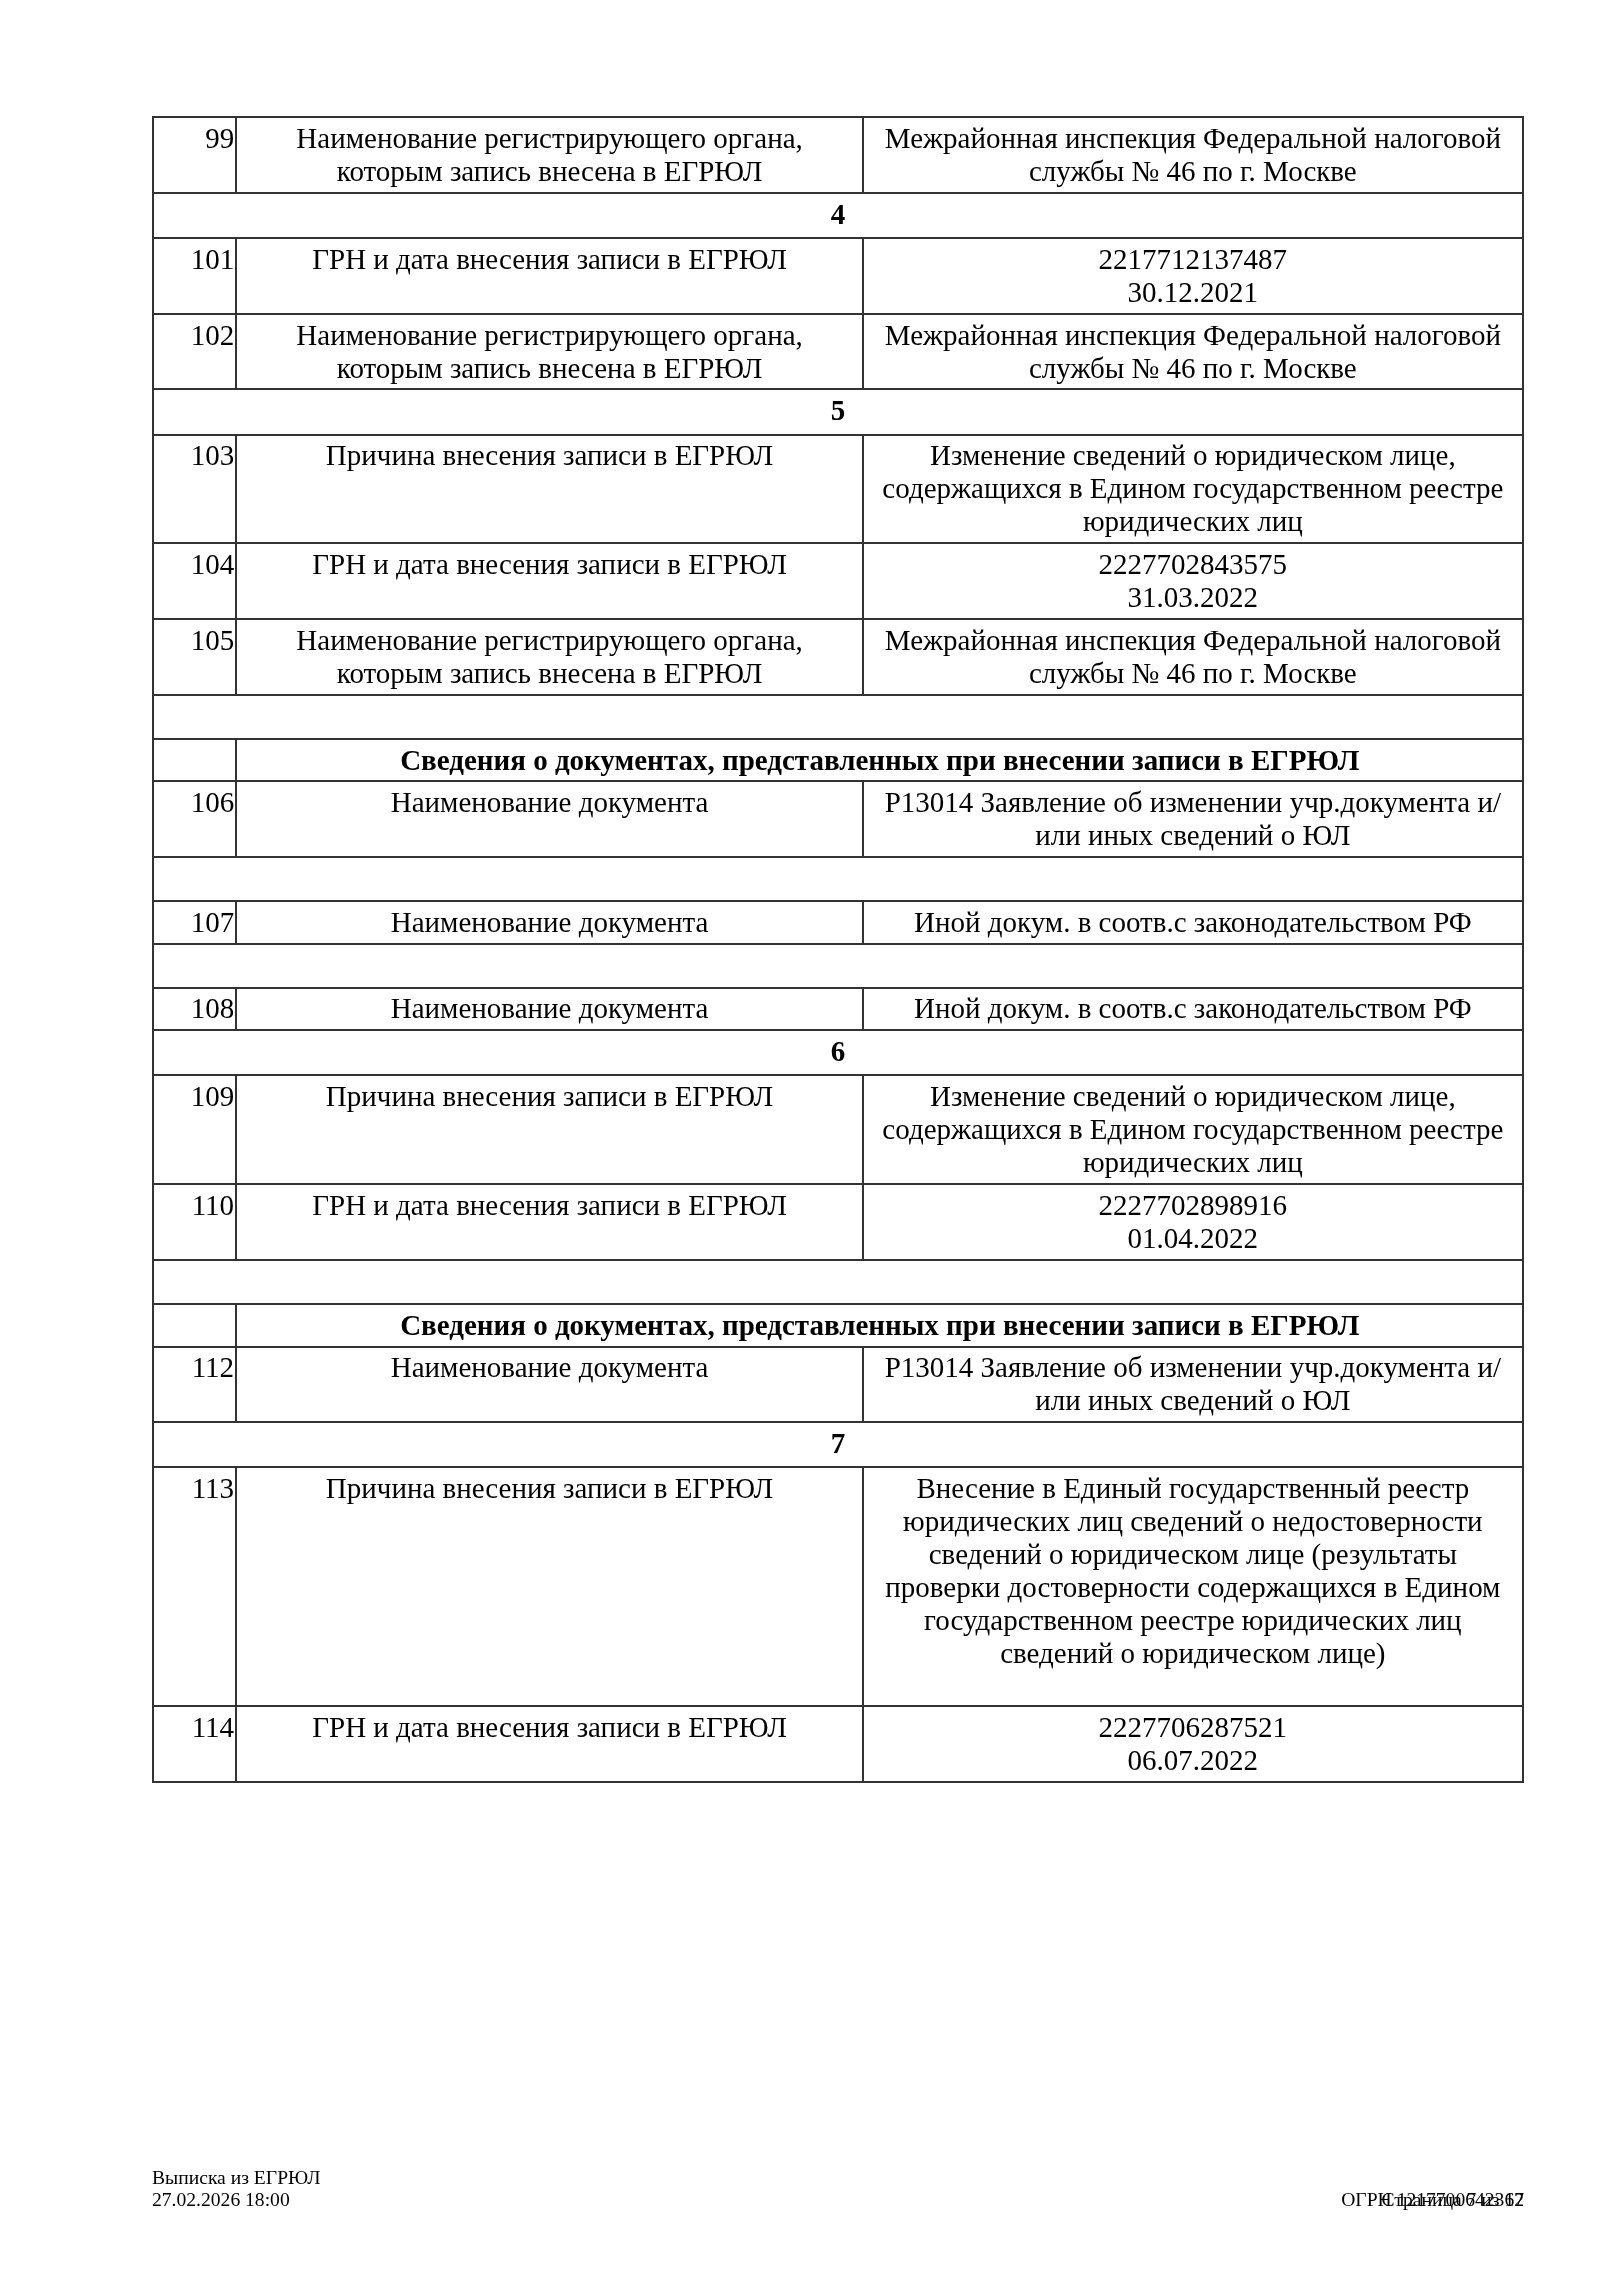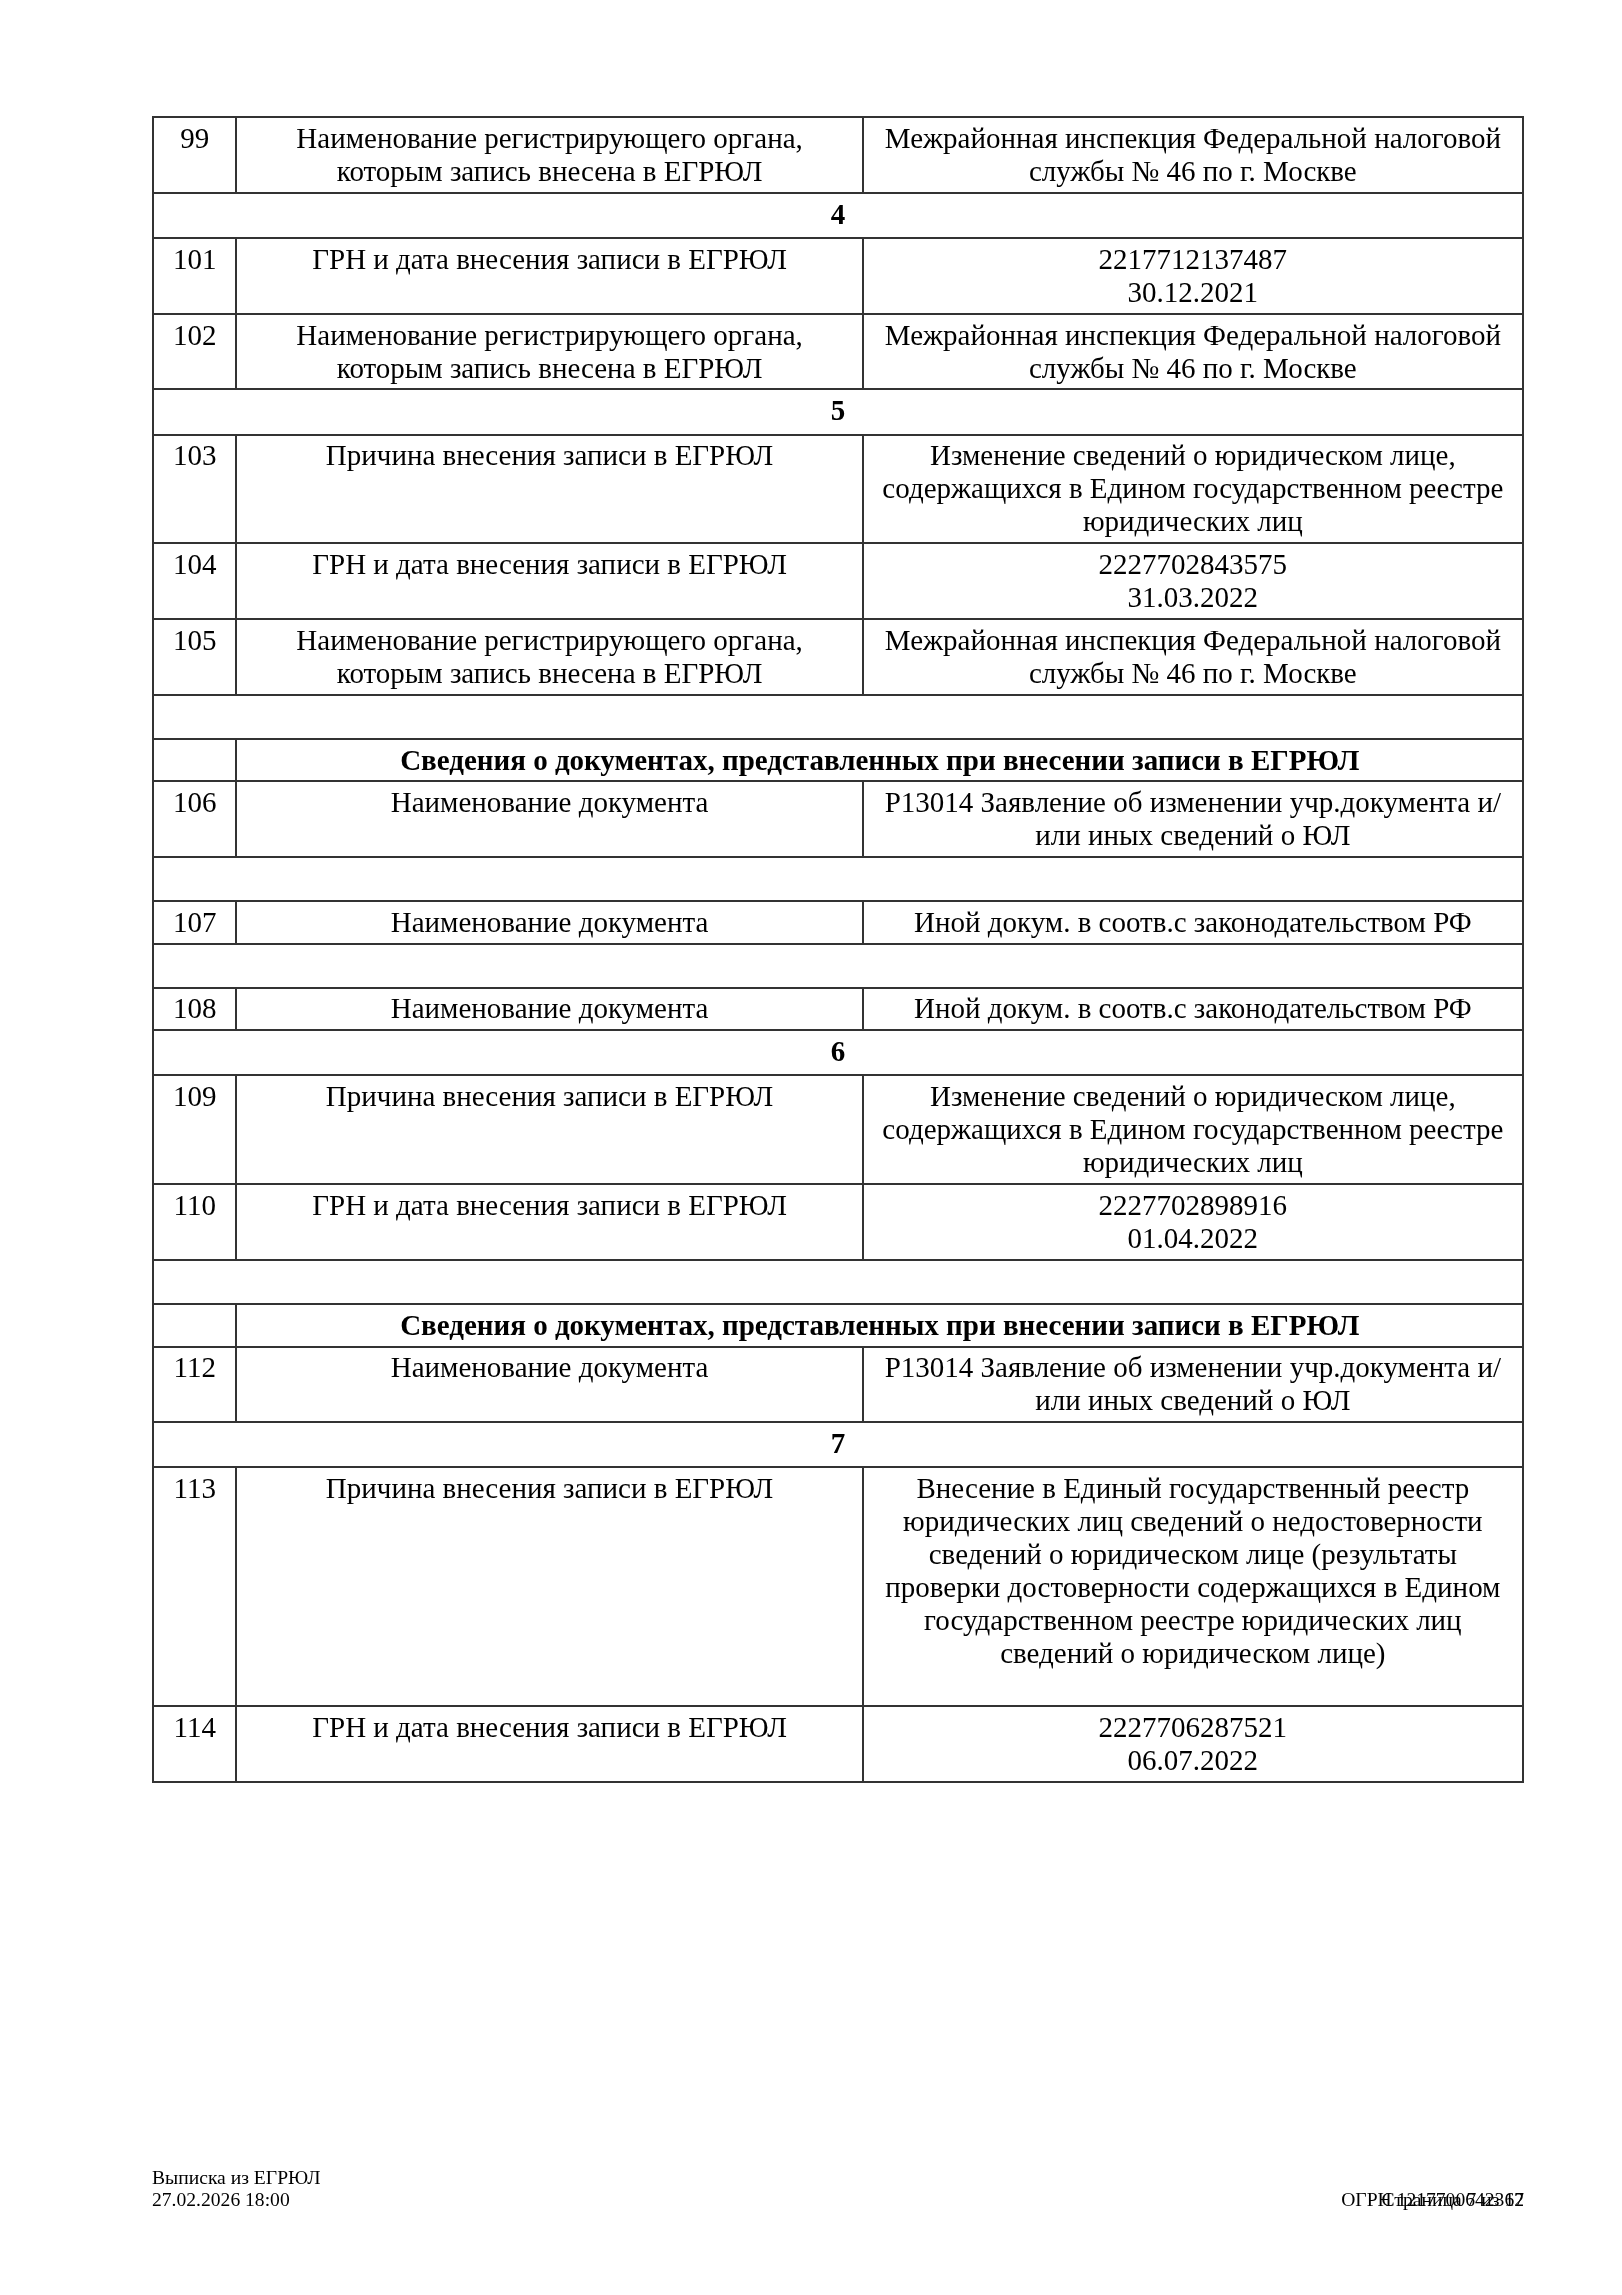--- a/index.html
+++ b/index.html
@@ -14,21 +14,21 @@
   }
   .page-table td {
     border: 2px solid #333;
     vertical-align: top;
     padding: 3.9px 6.5px 3.9px 6.5px;
     text-align: center;
   }
   .col-num { width: 81px; }
   .col-label { width: 608px; }
   .col-value { width: 641px; }
-  td.num { text-align: center; padding-left: 1.3px; padding-right: 1.3px; }
+  td.num { text-align: right; padding-left: 1.3px; padding-right: 1.3px; }
   td.section {
     text-align: center; font-weight: bold; height: 34px;
     padding-top: 3.9px; padding-bottom: 5.2px;
   }
   td.blank { height: 34px; }
   td.subheader { white-space: nowrap; font-weight: bold; }
   .value-line { display: block; }
   .tall-100 { height: 164px; }
   .tall-113 { height: 229px; }
   .footer {

